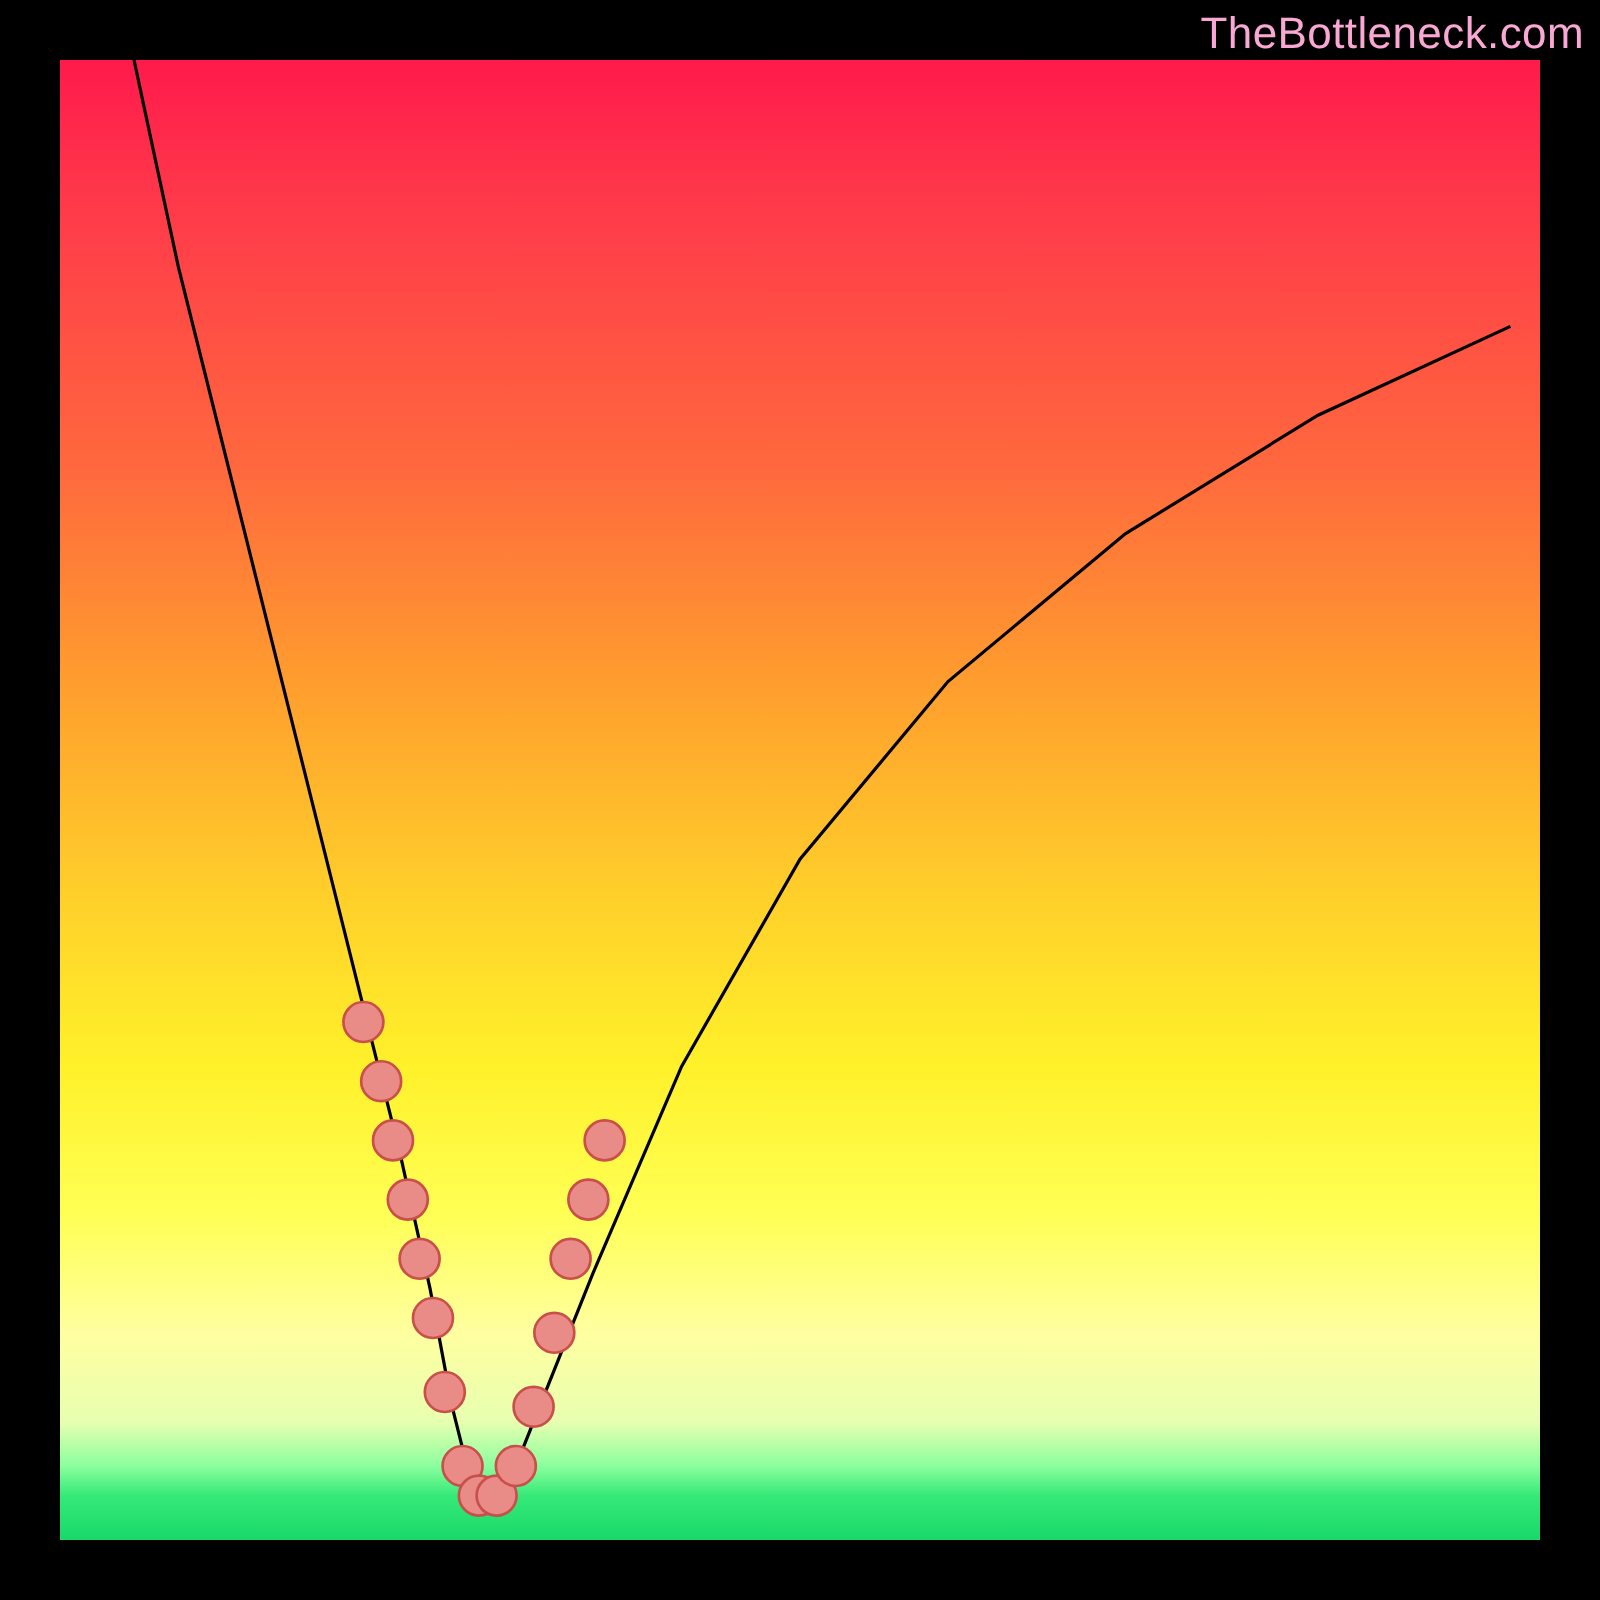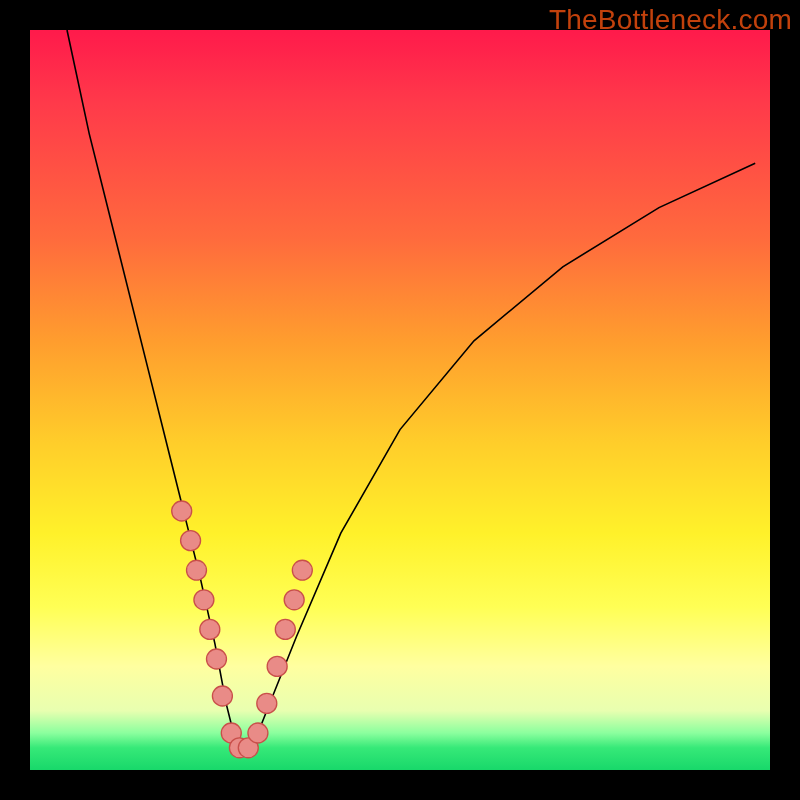--- a/index.html
+++ b/index.html
@@ -36,22 +36,22 @@
       #e8ffb0 92%,
       #8bff9e 95%,
       #36e978 97%,
       #18d86a 100%
     );
   }
   .watermark {
     position: absolute;
     top: 4px;
     right: 8px;
-    color: #c2410c;
-    font-size: 28px;
+    color: #f9a8d4;
+    font-size: 22px;
     font-weight: 500;
     letter-spacing: 0.2px;
     user-select: none;
   }
   svg.overlay {
     position: absolute;
     left: 0;
     top: 0;
     width: 740px;
     height: 740px;

